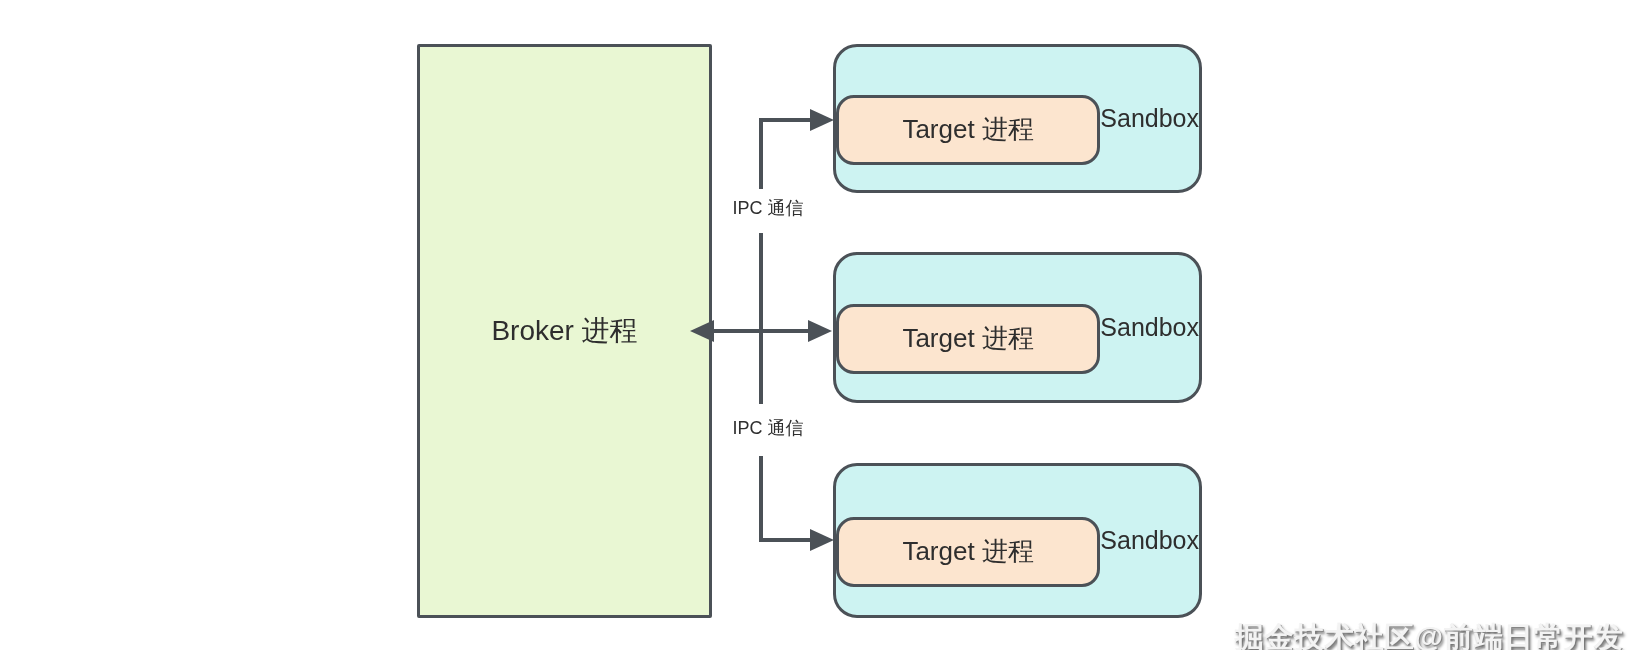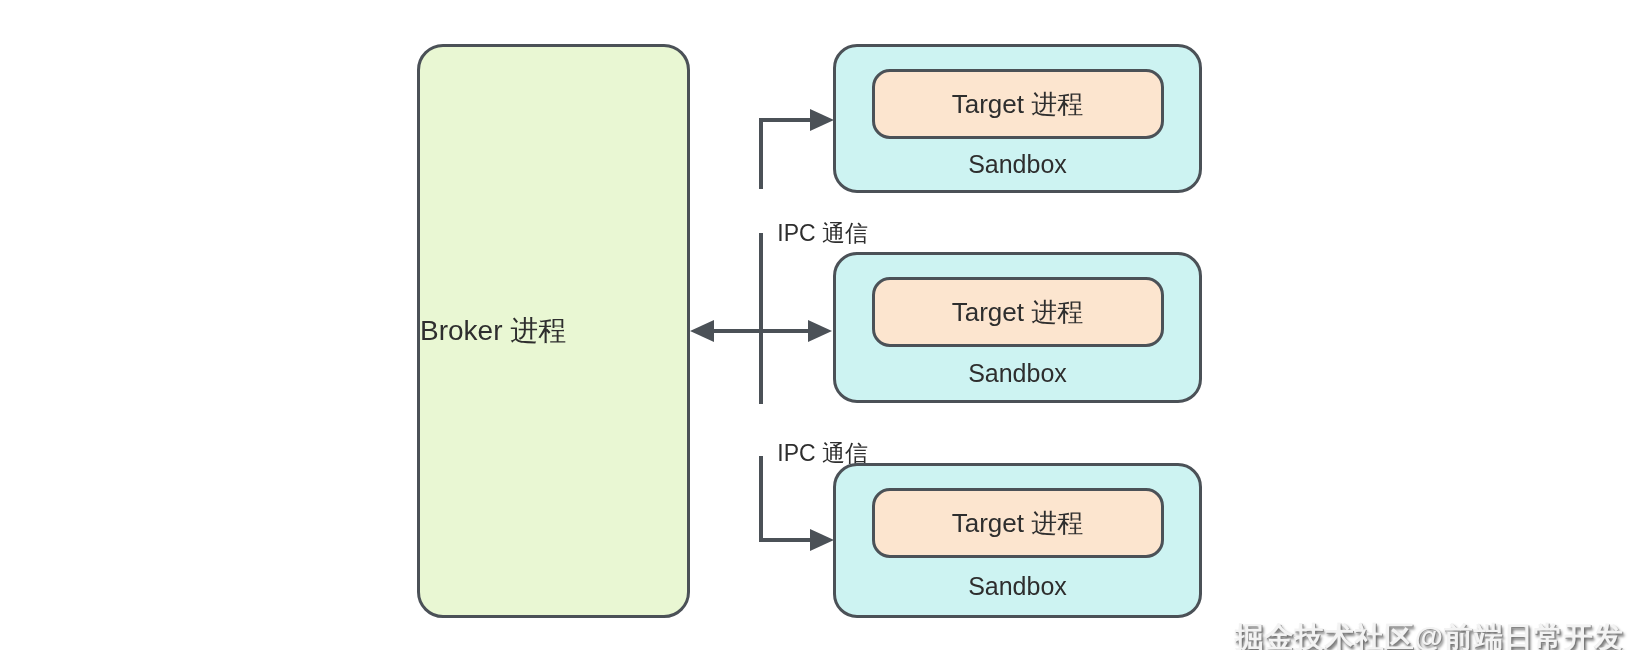--- a/index.html
+++ b/index.html
@@ -14,34 +14,34 @@
   html,body{background:#ffffff;}
   body{font-family:"Liberation Sans","DejaVu Sans",sans-serif;color:var(--text);}
   .canvas{
     position:relative;
     width:1632px;height:650px;
     background:#ffffff;
     overflow:hidden;
   }
   
   .broker{
-    position:absolute;left:417px;top:44px;width:273px;height:574px;
+    position:absolute;left:417px;top:44px;width:295px;height:574px;
     background:var(--broker-fill);
     border:3px solid var(--border);
-    border-radius:26px;
-    display:flex;align-items:center;justify-content:flex-start;
+    border-radius:2px;
+    display:flex;align-items:center;justify-content:center;
   }
   .broker-label{font-size:28px;color:var(--text);}
   
   .sandbox{
     position:absolute;left:833px;width:369px;
     background:var(--sandbox-fill);
     border:3px solid var(--border);
     border-radius:24px;
-    display:flex;flex-direction:column;align-items:center;
+    display:flex;flex-direction:row;align-items:center;
   }
   .sandbox.s1{top:44px;height:149px;}
   .sandbox.s2{top:252px;height:151px;}
   .sandbox.s3{top:463px;height:155px;}
   .target{
     margin-top:22px;
     width:292px;height:70px;
     background:var(--target-fill);
     border:3px solid var(--border);
     border-radius:18px;
@@ -52,24 +52,23 @@
     flex:1;display:flex;align-items:center;justify-content:center;
     font-size:25px;color:var(--text);
   }
   
   svg.arrows{position:absolute;left:0;top:0;width:1632px;height:650px;color:var(--arrow);}
   svg.arrows path{stroke:currentColor;stroke-width:4;fill:none;stroke-linejoin:miter;}
   svg.arrows polygon{fill:currentColor;stroke:none;}
   
   .ipc-label{
     position:absolute;left:668px;width:200px;
-    text-align:right;
-    font-size:23px;color:var(--text);
+    text-align:center;
+    font-size:18px;color:var(--text);
     background:transparent;
-    margin-top:22px;
   }
   .ipc-top{top:196px;}
   .ipc-bottom{top:416px;}
   
   .watermark{
     position:absolute;top:596px;right:8px;
     font-size:29px;font-weight:700;letter-spacing:1px;
     color:#f3f3f3;
     text-shadow:2px 3px 3px #6f6f6f,-1px -1px 1px #ffffff,1px 1px 0 #9a9a9a;
     white-space:nowrap;

